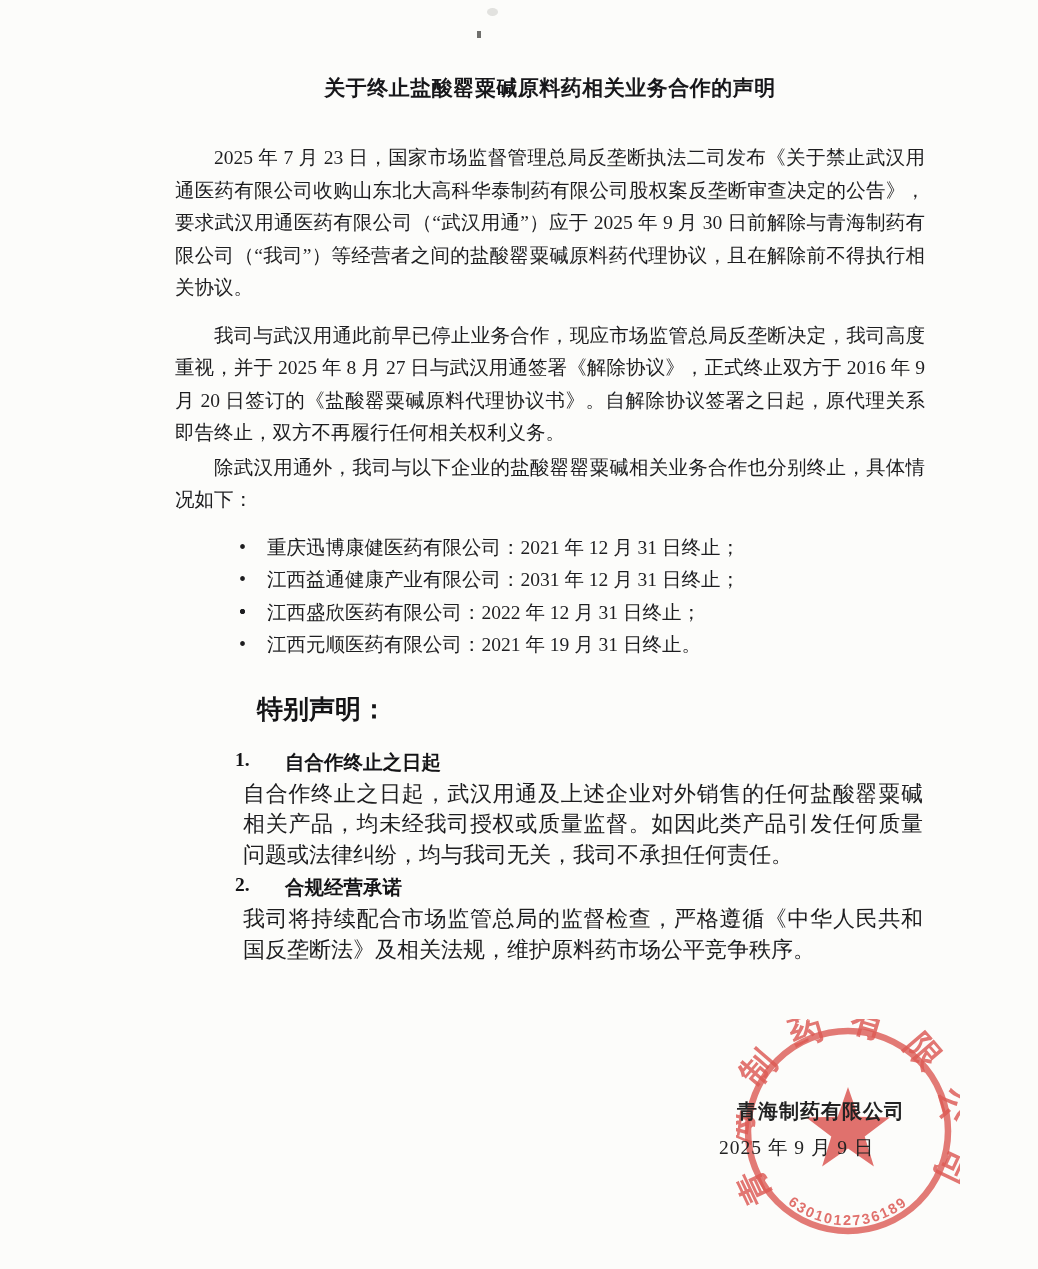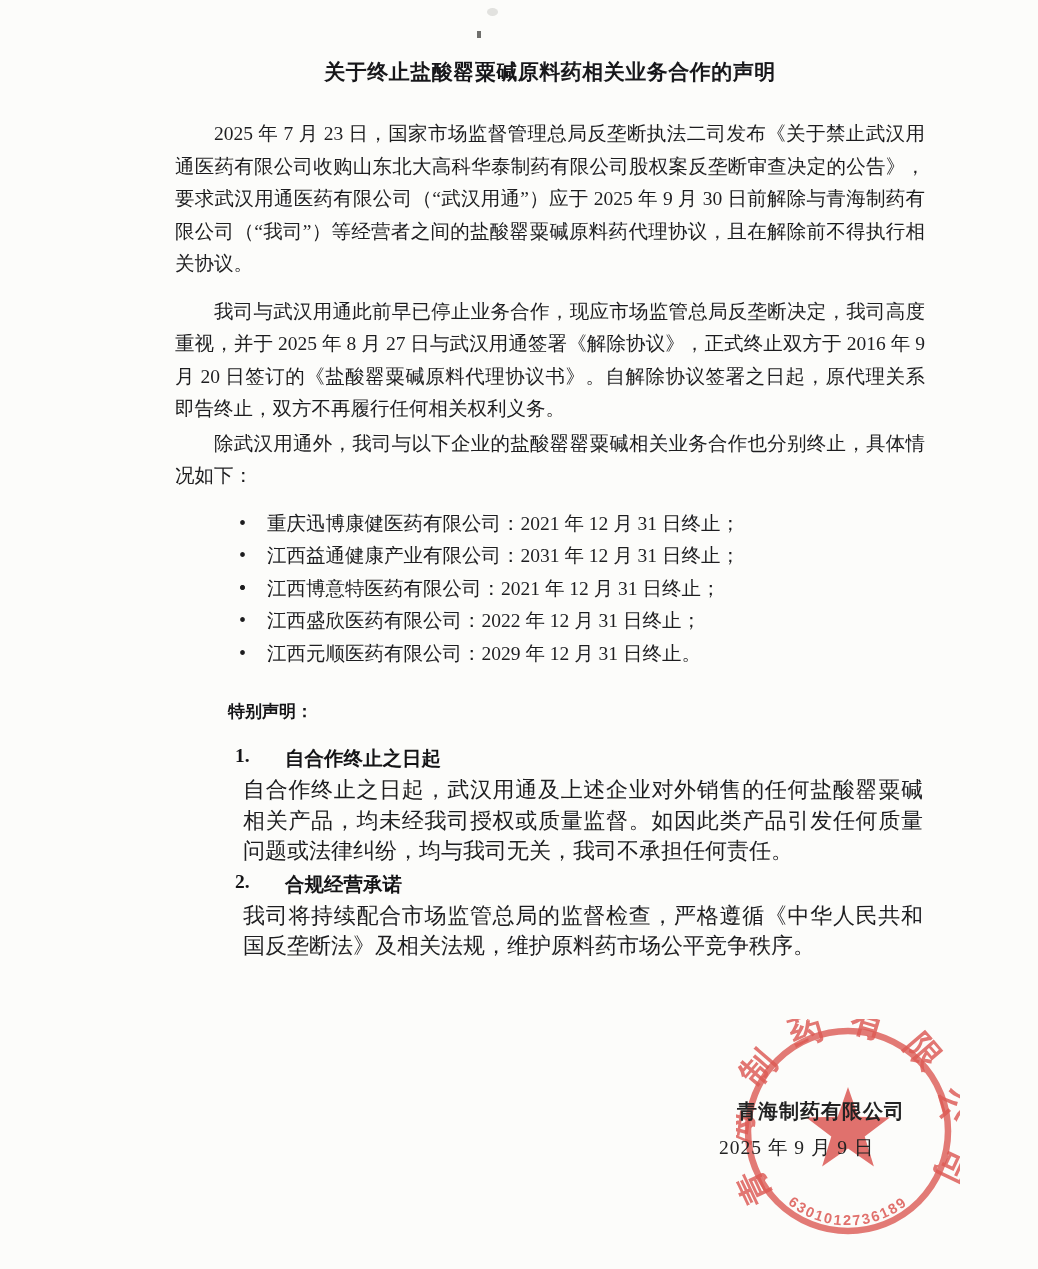--- a/index.html
+++ b/index.html
@@ -2,46 +2,46 @@
 <html lang="zh"><head>
 <meta charset="utf-8">
 <style>
   html,body { margin:0; padding:0; }
   body {
     width:1038px; height:1269px; position:relative; overflow:hidden;
     background:#fcfcfa;
     font-family:"Liberation Serif","DejaVu Serif",serif;
     color:#1d1d1f;
   }
-  .content { position:absolute; left:175px; top:0; width:750px; }
+  .content { position:absolute; left:175px; top:16px; width:750px; }
 
   .doc-title {
     margin:58px 0 0; font-size:21px; font-weight:700;
     text-align:center; letter-spacing:.5px; color:#17171a;
   }
 
   .para {
     font-size:19.5px; line-height:32.5px; text-align:justify;
     text-indent:2em; margin:0;
   }
-  .p1 { margin-top:32px; }
+  .p1 { margin-top:40px; }
   .p2 { margin-top:15px; }
   .p3 { margin-top:2px; }
 
   .term-list {
     list-style:none; margin:15px 0 0; padding:0 0 0 92px;
     font-size:19.5px; line-height:32.6px;
   }
   .term-list li { position:relative; }
   .term-list li .bullet {
     position:absolute; left:-28px; top:-1px; font-size:20px;
   }
 
   .special-heading {
-    margin:30px 0 0 53px; font-size:17px; font-weight:700; color:#141416;
+    margin:30px 0 0 82px; font-size:26px; font-weight:700; color:#141416;
   }
 
   .notice-item { margin:0; }
   .item-head {
     display:flex; margin:0 0 0 60px; font-size:19.5px; font-weight:700; color:#141416;
   }
   .item-head .num { width:50px; }
   .item-body {
     margin:3px 0 0 68px; width:680px;
     font-size:22px; line-height:30.5px; text-align:justify;
@@ -83,23 +83,23 @@
   <h1 class="doc-title">关于终止盐酸罂粟碱原料药相关业务合作的声明</h1>
 
   <p class="para p1">2025 年 7 月 23 日，国家市场监督管理总局反垄断执法二司发布《关于禁止武汉用通医药有限公司收购山东北大高科华泰制药有限公司股权案反垄断审查决定的公告》，要求武汉用通医药有限公司（“武汉用通”）应于 2025 年 9 月 30 日前解除与青海制药有限公司（“我司”）等经营者之间的盐酸罂粟碱原料药代理协议，且在解除前不得执行相关协议。</p>
   <p class="para p2">我司与武汉用通此前早已停止业务合作，现应市场监管总局反垄断决定，我司高度重视，并于 2025 年 8 月 27 日与武汉用通签署《解除协议》，正式终止双方于 2016 年 9 月 20 日签订的《盐酸罂粟碱原料代理协议书》。自解除协议签署之日起，原代理关系即告终止，双方不再履行任何相关权利义务。</p>
   <p class="para p3">除武汉用通外，我司与以下企业的盐酸罂罂粟碱相关业务合作也分别终止，具体情况如下：</p>
 
   <ul class="term-list">
     <li><span class="bullet">•</span><span>重庆迅博康健医药有限公司：2021 年 12 月 31 日终止；</span></li>
     <li><span class="bullet">•</span><span>江西益通健康产业有限公司：2031 年 12 月 31 日终止；</span></li>
     <li><span class="bullet">•</span></li>
-    <li><span class="bullet">•</span><span>江西博意特医药有限公司：2021 年 12 月 31 日终止；</span></li>
+    <li><span class="bullet">•</span></li>
     <li><span class="bullet">•</span><span>江西盛欣医药有限公司：2022 年 12 月 31 日终止；</span></li>
-    <li><span class="bullet">•</span><span>江西元顺医药有限公司：2029 年 12 月 31 日终止。</span></li>
+    <li><span class="bullet">•</span><span>江西元顺医药有限公司：2021 年 19 月 31 日终止。</span></li>
   </ul>
 
   <div class="special-heading">特别声明：</div>
 
   <div class="notice-item ni1">
     <div class="item-head">
       <span class="num">1.</span>
       <span>自合作终止之日起</span>
     </div>
     <div class="item-body">自合作终止之日起，武汉用通及上述企业对外销售的任何盐酸罂粟碱相关产品，均未经我司授权或质量监督。如因此类产品引发任何质量问题或法律纠纷，均与我司无关，我司不承担任何责任。</div>

